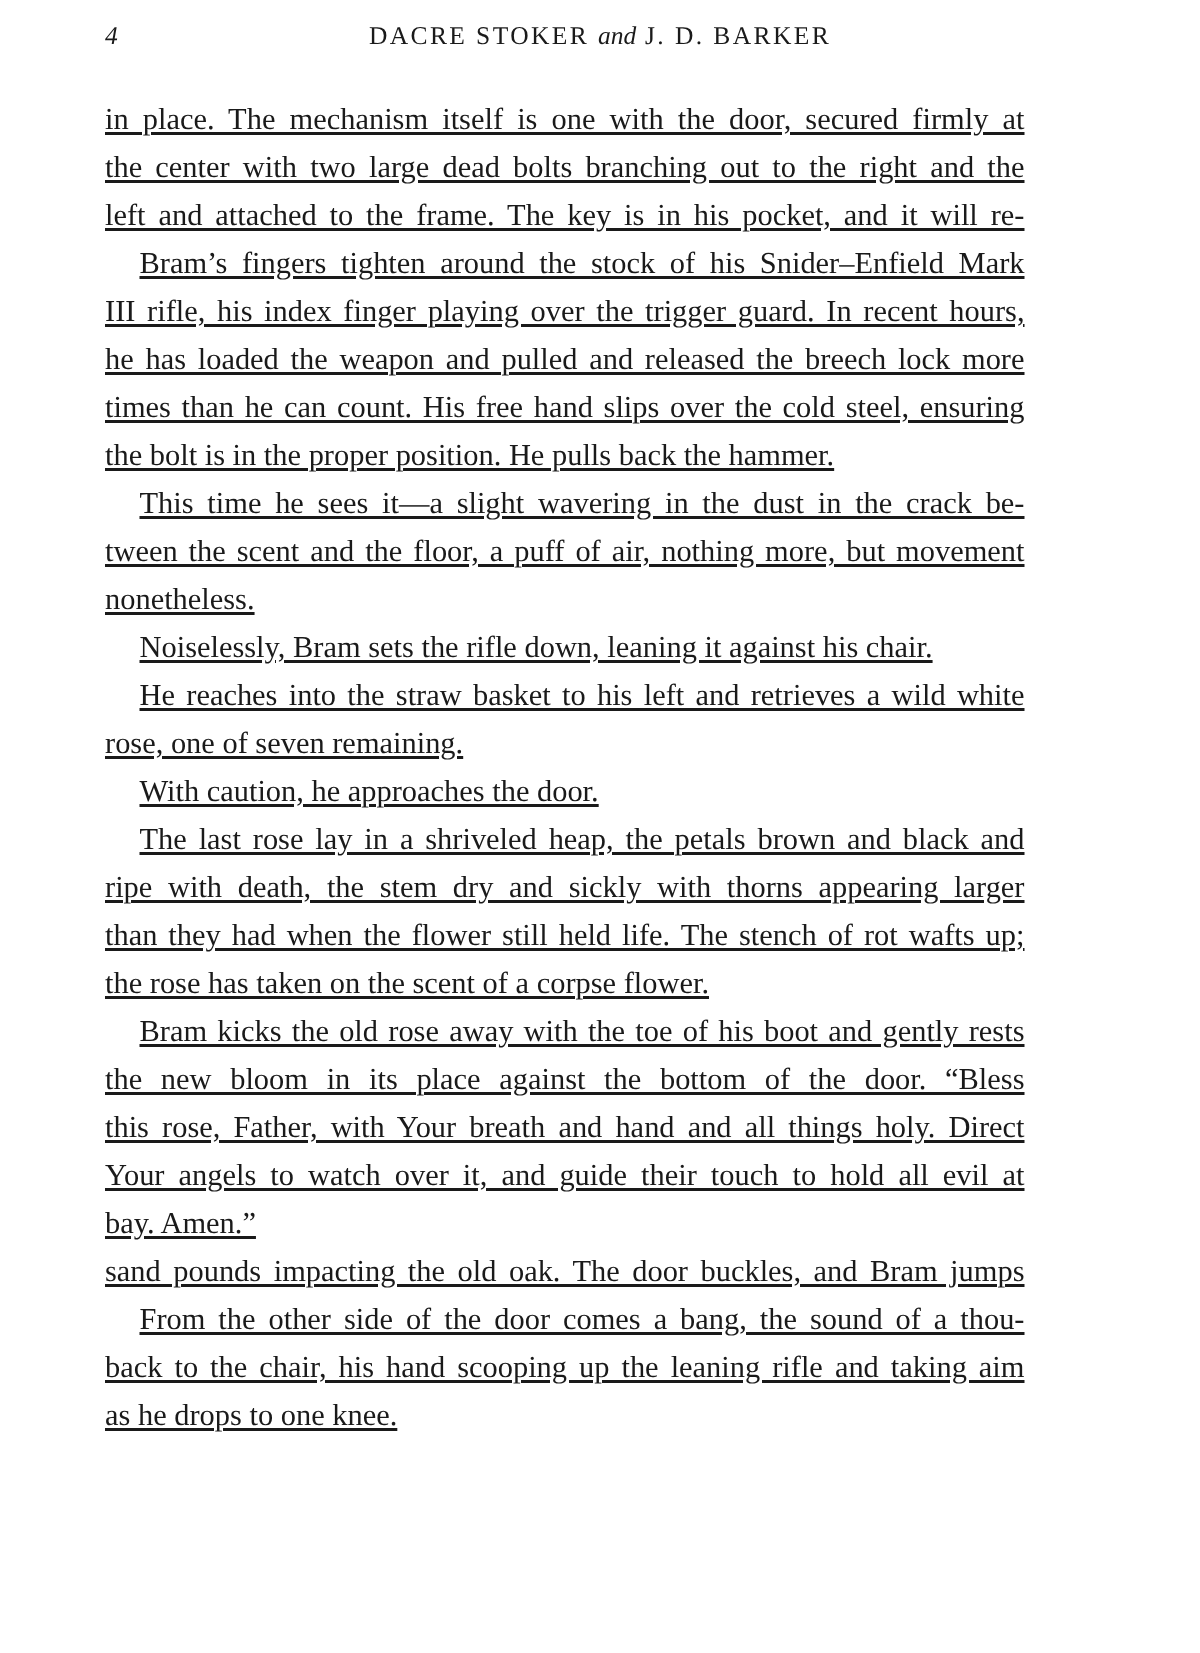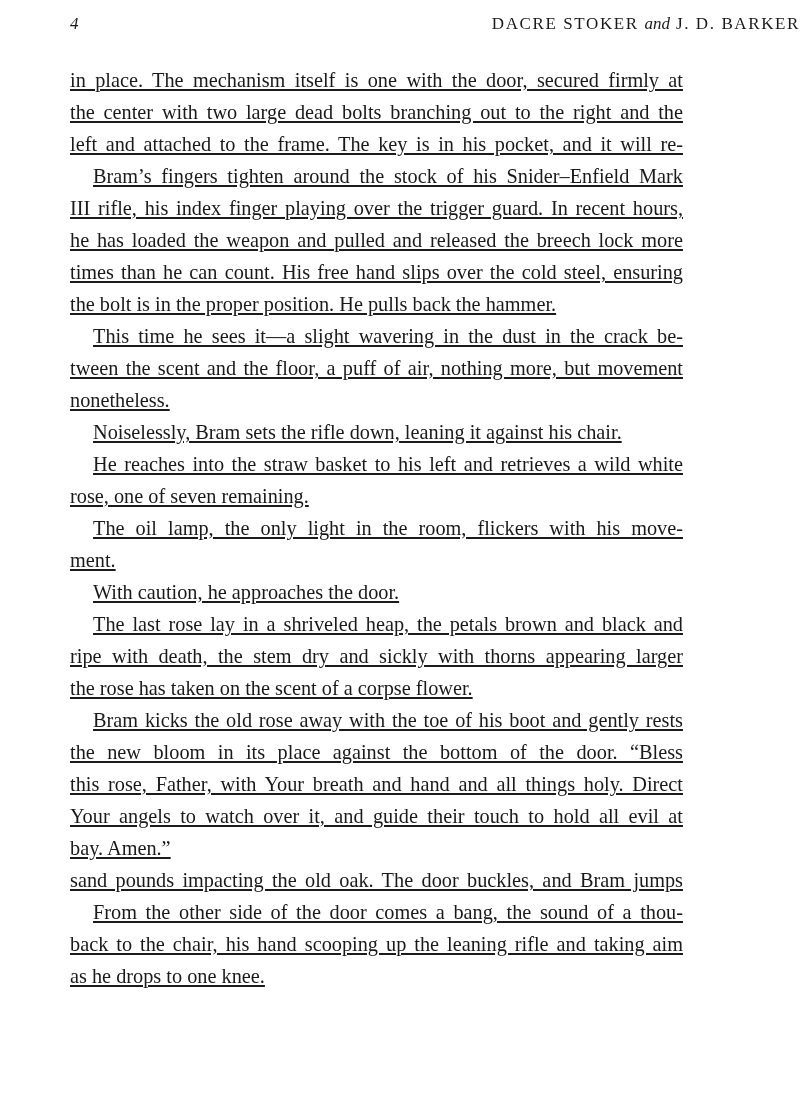--- a/index.html
+++ b/index.html
@@ -10,21 +10,21 @@
     }
     .page { position: absolute; left: 0; top: 0; width: 800px; height: 1102px; }
     .running-head {
       position: absolute; top: 12px; left: 0; width: 800px; height: 28px;
     }
     .folio {
       position: absolute; left: 70px; top: 2px;
       font-size: 17px; font-style: italic;
     }
     .head-title {
-      position: absolute; left: 0; width: 800px; top: 2px; text-align: right;
+      position: absolute; left: 0; width: 800px; top: 2px; text-align: center;
       font-size: 17px; letter-spacing: 1.6px;
     }
     .head-title .amp { font-style: italic; letter-spacing: 0; text-transform: none; }
     .body-text {
       position: absolute; left: 70px; top: 64px; width: 613px; text-decoration: underline;
     }
     .line {
       display: block; font-size: 20.3px; line-height: 32px; height: 32px;
       white-space: nowrap; text-align: justify; text-align-last: justify;
     }
@@ -63,29 +63,26 @@
         <span class="line last">nonetheless.</span>
       </div>
       <div>
         <span class="line indent last">Noiselessly, Bram sets the rifle down, leaning it against his chair.</span>
       </div>
       <div>
         <span class="line indent">He reaches into the straw basket to his left and retrieves a wild white</span>
         <span class="line last">rose, one of seven remaining.</span>
       </div>
       <div>
-        <span class="line indent">The oil lamp, the only light in the room, flickers with his move-</span>
-        <span class="line last">ment.</span>
-      </div>
-      <div>
         <span class="line indent last">With caution, he approaches the door.</span>
       </div>
       <div>
         <span class="line indent">The last rose lay in a shriveled heap, the petals brown and black and</span>
         <span class="line">ripe with death, the stem dry and sickly with thorns appearing larger</span>
+        <span class="line">than they had when the flower still held life. The stench of rot wafts up;</span>
         <span class="line last">the rose has taken on the scent of a corpse flower.</span>
       </div>
       <div>
         <span class="line indent">Bram kicks the old rose away with the toe of his boot and gently rests</span>
         <span class="line">the new bloom in its place against the bottom of the door. “Bless</span>
         <span class="line">this rose, Father, with Your breath and hand and all things holy. Direct</span>
         <span class="line">Your angels to watch over it, and guide their touch to hold all evil at</span>
         <span class="line last">bay. Amen.”</span>
       </div>
       <div>

